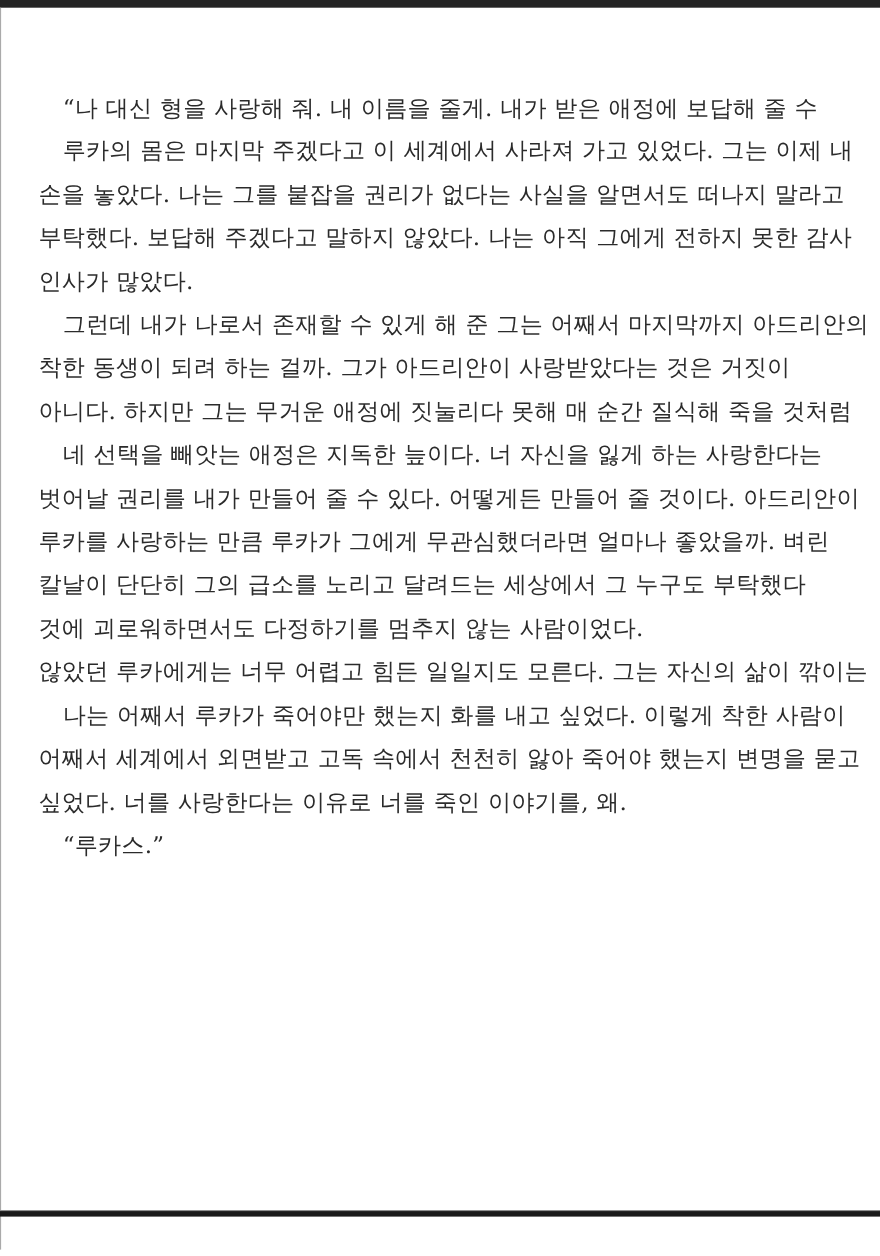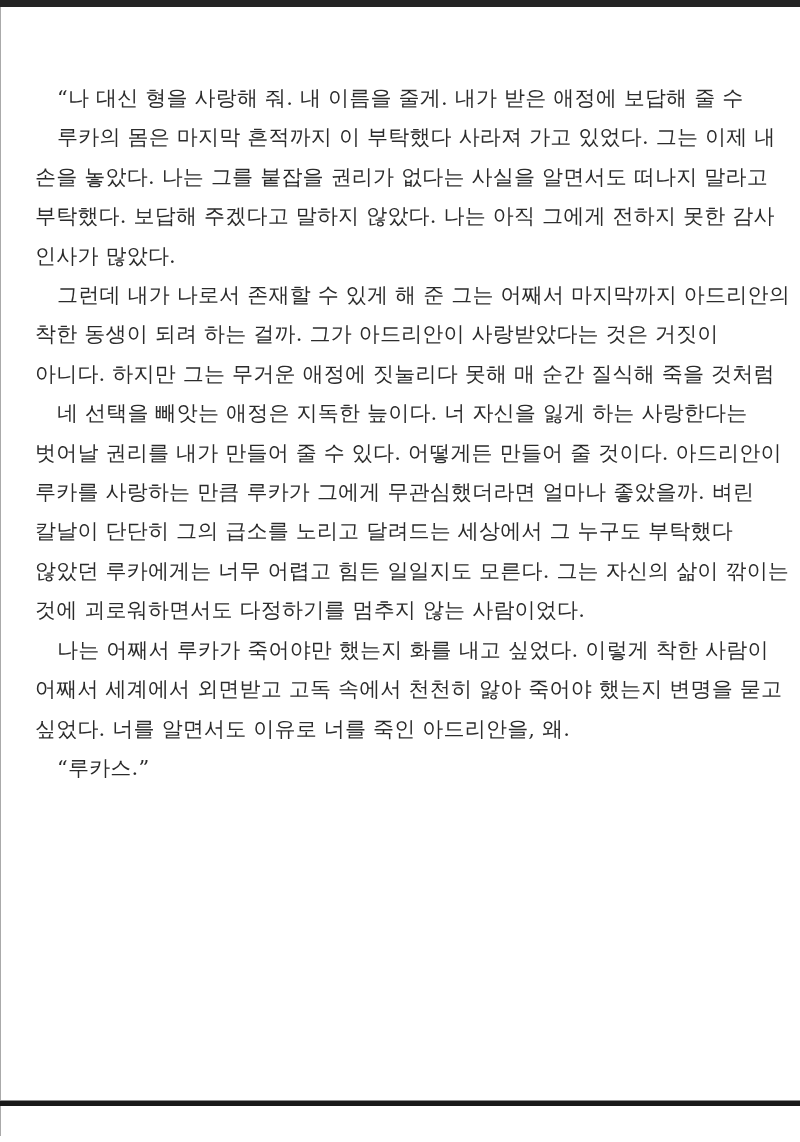--- a/index.html
+++ b/index.html
@@ -66,41 +66,41 @@
 <body>
 
 <div class="page" style="--page-bg: #ffffff; --bar-top: #242424; --bar-bottom: #1a1a1a; --edge-line: #aaaaaa; --text-color: #2b2b2b;">
   <div class="top-bar"></div>
   <div class="left-edge"></div>
   <div class="content" id="text-content">
       <div class="paragraph">
         <div class="line first-line">“나 대신 형을 사랑해 줘. 내 이름을 줄게. 내가 받은 애정에 보답해 줄 수</div>
       </div>
       <div class="paragraph">
-        <div class="line first-line">루카의 몸은 마지막 흔적까지 이 부탁했다 사라져 가고 있었다. 그는 이제 내</div>
+        <div class="line first-line">루카의 몸은 마지막 주겠다고 이 세계에서 사라져 가고 있었다. 그는 이제 내</div>
         <div class="line">손을 놓았다. 나는 그를 붙잡을 권리가 없다는 사실을 알면서도 떠나지 말라고</div>
         <div class="line">부탁했다. 보답해 주겠다고 말하지 않았다. 나는 아직 그에게 전하지 못한 감사</div>
         <div class="line">인사가 많았다.</div>
       </div>
       <div class="paragraph">
         <div class="line first-line">그런데 내가 나로서 존재할 수 있게 해 준 그는 어째서 마지막까지 아드리안의</div>
         <div class="line">착한 동생이 되려 하는 걸까. 그가 아드리안이 사랑받았다는 것은 거짓이</div>
         <div class="line">아니다. 하지만 그는 무거운 애정에 짓눌리다 못해 매 순간 질식해 죽을 것처럼</div>
       </div>
       <div class="paragraph">
         <div class="line first-line">네 선택을 빼앗는 애정은 지독한 늪이다. 너 자신을 잃게 하는 사랑한다는</div>
         <div class="line">벗어날 권리를 내가 만들어 줄 수 있다. 어떻게든 만들어 줄 것이다. 아드리안이</div>
         <div class="line">루카를 사랑하는 만큼 루카가 그에게 무관심했더라면 얼마나 좋았을까. 벼린</div>
         <div class="line">칼날이 단단히 그의 급소를 노리고 달려드는 세상에서 그 누구도 부탁했다</div>
+        <div class="line">것에 괴로워하면서도 다정하기를 멈추지 않는 사람이었다.</div>
         <div class="line">않았던 루카에게는 너무 어렵고 힘든 일일지도 모른다. 그는 자신의 삶이 깎이는</div>
-        <div class="line">것에 괴로워하면서도 다정하기를 멈추지 않는 사람이었다.</div>
       </div>
       <div class="paragraph">
         <div class="line first-line">나는 어째서 루카가 죽어야만 했는지 화를 내고 싶었다. 이렇게 착한 사람이</div>
         <div class="line">어째서 세계에서 외면받고 고독 속에서 천천히 앓아 죽어야 했는지 변명을 묻고</div>
-        <div class="line">싶었다. 너를 알면서도 이유로 너를 죽인 아드리안을, 왜.</div>
+        <div class="line">싶었다. 너를 사랑한다는 이유로 너를 죽인 이야기를, 왜.</div>
       </div>
       <div class="paragraph">
         <div class="line first-line">“루카스.”</div>
       </div>
     </div>
   <div class="bottom-bar"></div>
 </div>
 
 </body></html>

